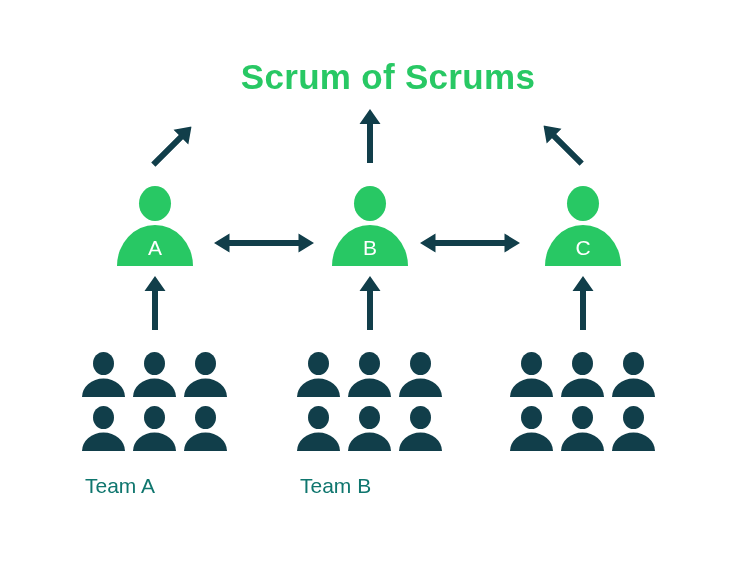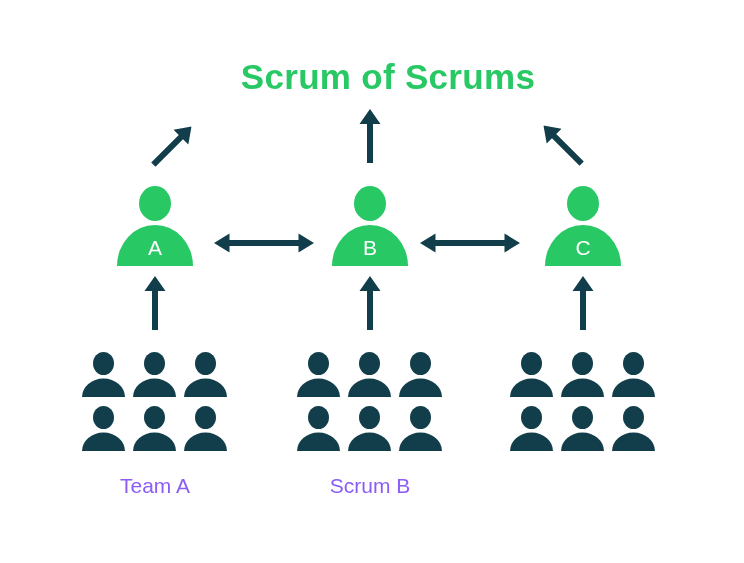--- a/index.html
+++ b/index.html
@@ -33,23 +33,23 @@
     position: absolute;
     display: grid;
     grid-template-columns: repeat(3, 45px);
     column-gap: 6px;
     row-gap: 9px;
   }
   .team-label {
     position: absolute;
     top: 474px;
     width: 140px;
-    text-align: center;
+    text-align: left;
     font-size: 21px;
-    color: #8b5cf6;
+    color: #0f766e;
   }
   .rot45  { transform: rotate(45deg); }
   .rotm45 { transform: rotate(-45deg); }
   svg { display: block; }
 </style>
 </head>
 <body>
 
 <div class="canvas">
 
@@ -171,15 +171,15 @@
       </svg>
     <svg width="45" height="45" viewBox="0 0 45 45">
         <use href="#dperson"></use>
       </svg>
     <svg width="45" height="45" viewBox="0 0 45 45">
         <use href="#dperson"></use>
       </svg>
   </div>
 
   <div class="team-label" style="left:85px;">Team A</div>
-  <div class="team-label" style="left:300px;">Scrum B</div>
+  <div class="team-label" style="left:300px;">Team B</div>
 
 </div>
 
 </body></html>

